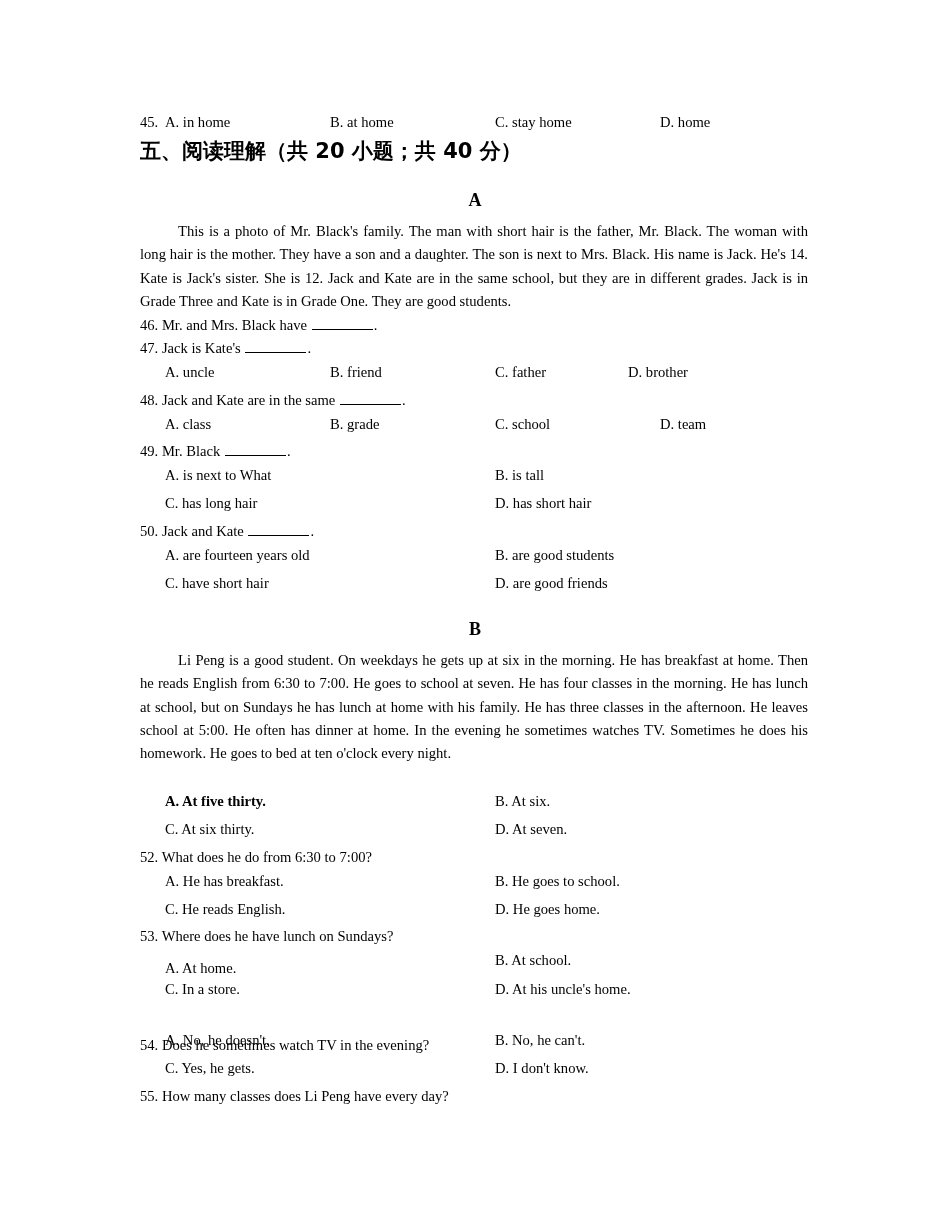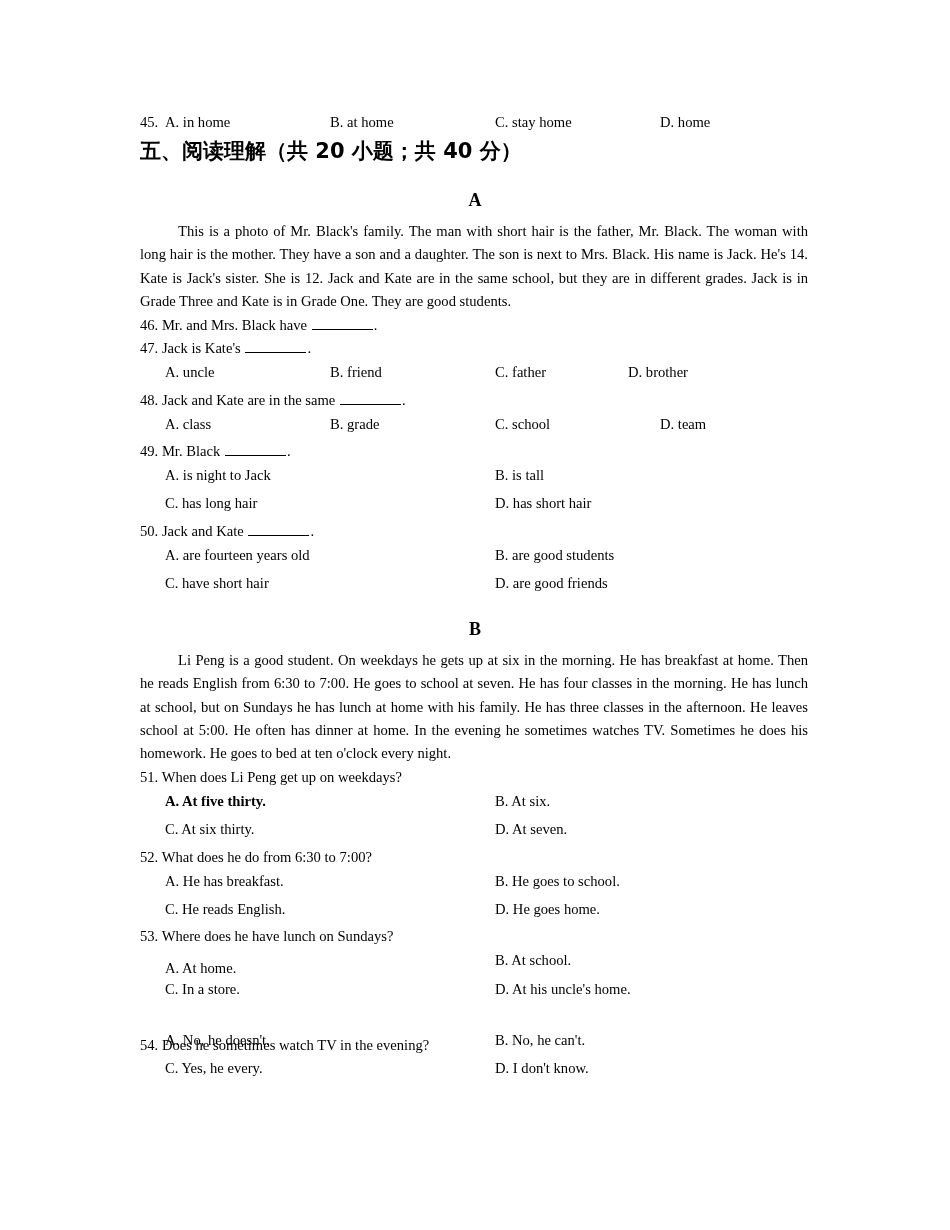--- a/index.html
+++ b/index.html
@@ -54,55 +54,55 @@
   </div>
   <div class="opt" style="left:165px; top:415px;">A. class</div>
   <div class="opt" style="left:330px; top:415px;">B. grade</div>
   <div class="opt" style="left:495px; top:415px;">C. school</div>
   <div class="opt" style="left:660px; top:415px;">D. team</div>
 
   <div class="line" style="top:442px;">
     <span>49. Mr. Black</span>
     <span class="blank"></span><span>.</span>
   </div>
-  <div class="opt" style="left:165px; top:466px;">A. is night to Jack</div>
+  <div class="opt" style="left:165px; top:466px;">A. is next to What</div>
   <div class="opt" style="left:495px; top:466px;">B. is tall</div>
   <div class="opt" style="left:165px; top:494px;">C. has long hair</div>
   <div class="opt" style="left:495px; top:494px;">D. has short hair</div>
 
   <div class="line" style="top:522px;">
     <span>50. Jack and Kate</span>
     <span class="blank"></span><span>.</span>
   </div>
   <div class="opt" style="left:165px; top:546px;">A. are fourteen years old</div>
   <div class="opt" style="left:495px; top:546px;">B. are good students</div>
   <div class="opt" style="left:165px; top:574px;">C. have short hair</div>
   <div class="opt" style="left:495px; top:574px;">D. are good friends</div>
 
   <div class="passage-label" style="top:618px;">B</div>
   <div class="para" style="top:649px;">Li Peng is a good student. On weekdays he gets up at six in the morning. He has breakfast at home. Then he reads English from 6:30 to 7:00. He goes to school at seven. He has four classes in the morning. He has lunch at school, but on Sundays he has lunch at home with his family. He has three classes in the afternoon. He leaves school at 5:00. He often has dinner at home. In the evening he sometimes watches TV. Sometimes he does his homework. He goes to bed at ten o'clock every night.</div>
 
-  <div class="line" style="top:768px;">51. When does Li Peng get up on weekdays?</div>
   <div class="opt" style="left:165px; top:792px;font-weight:bold;">A. At five thirty.</div>
   <div class="opt" style="left:495px; top:792px;">B. At six.</div>
   <div class="opt" style="left:165px; top:820px;">C. At six thirty.</div>
   <div class="opt" style="left:495px; top:820px;">D. At seven.</div>
 
   <div class="line" style="top:848px;">52. What does he do from 6:30 to 7:00?</div>
   <div class="opt" style="left:165px; top:872px;">A. He has breakfast.</div>
   <div class="opt" style="left:495px; top:872px;">B. He goes to school.</div>
   <div class="opt" style="left:165px; top:900px;">C. He reads English.</div>
   <div class="opt" style="left:495px; top:900px;">D. He goes home.</div>
 
   <div class="line" style="top:927px;">53. Where does he have lunch on Sundays?</div>
   <div class="opt" style="left:165px; top:951px;margin-top:8px;">A. At home.</div>
   <div class="opt" style="left:495px; top:951px;">B. At school.</div>
   <div class="opt" style="left:165px; top:980px;">C. In a store.</div>
   <div class="opt" style="left:495px; top:980px;">D. At his uncle's home.</div>
 
   <div class="line" style="top:1007px;margin-top:29px;">54. Does he sometimes watch TV in the evening?</div>
   <div class="opt" style="left:165px; top:1031px;">A. No, he doesn't.</div>
   <div class="opt" style="left:495px; top:1031px;">B. No, he can't.</div>
-  <div class="opt" style="left:165px; top:1059px;">C. Yes, he every.</div>
+  <div class="opt" style="left:165px; top:1059px;">C. Yes, he gets.</div>
   <div class="opt" style="left:495px; top:1059px;">D. I don't know.</div>
 
+  <div class="line" style="top:1087px;">55. How many classes does Li Peng have every day?</div>
 
 </div>
 
 </body></html>

